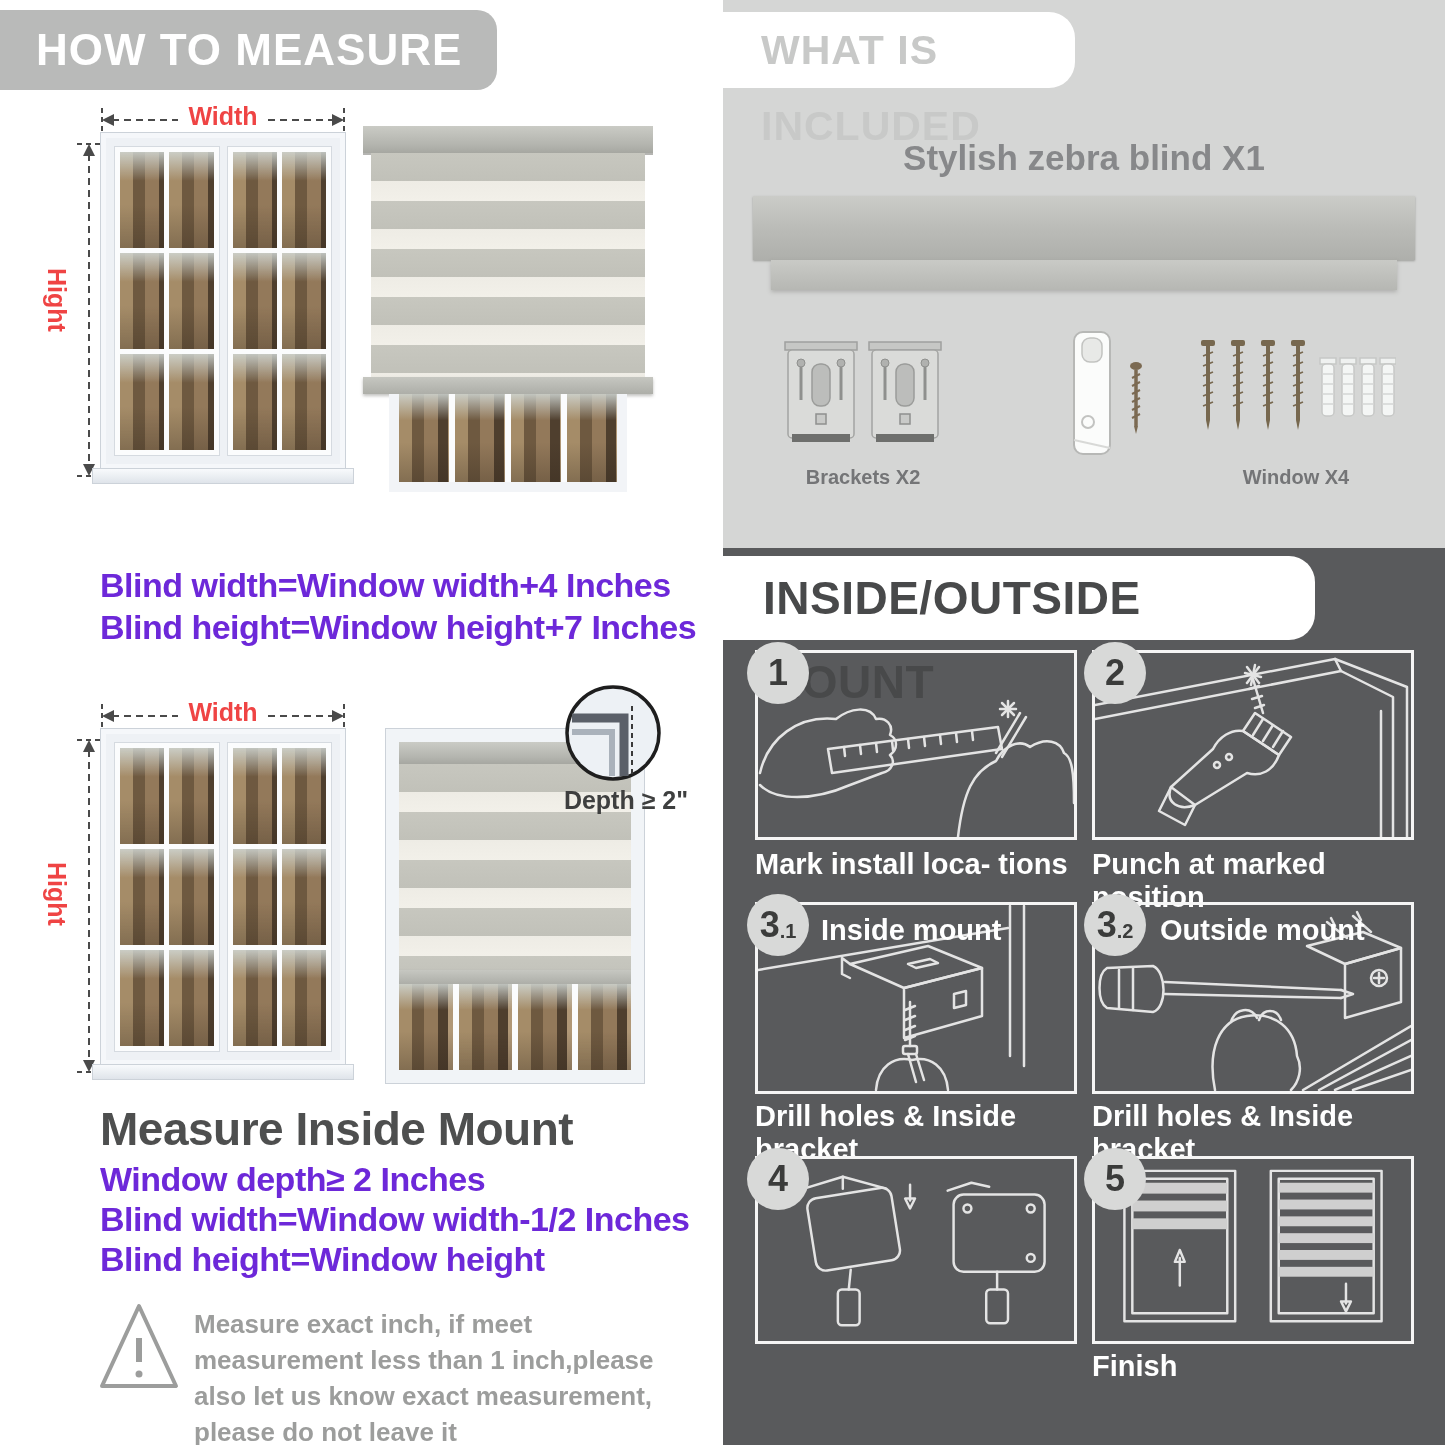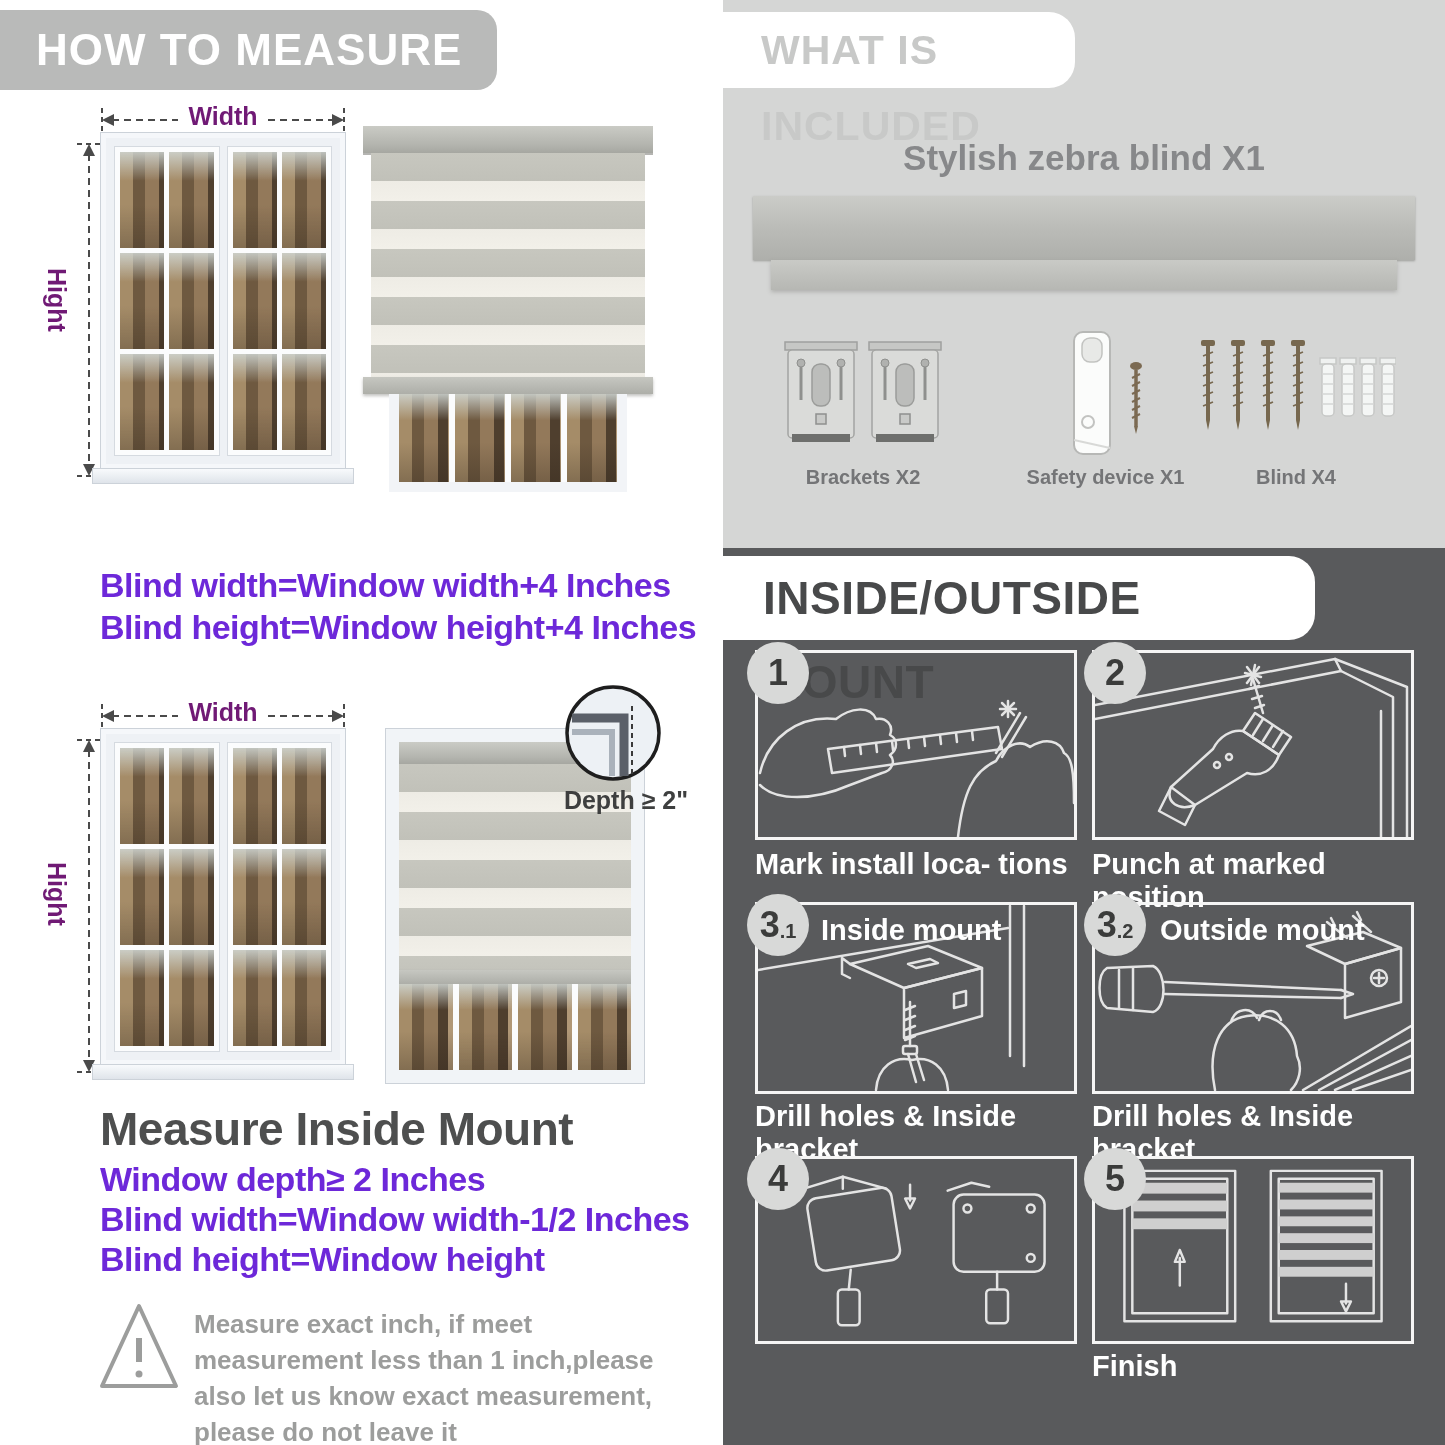--- a/index.html
+++ b/index.html
@@ -6,21 +6,21 @@
   body{font-family:"Liberation Sans","DejaVu Sans",sans-serif;}
   .canvas{position:relative;width:1445px;height:1445px;background:#ffffff;overflow:hidden;text-decoration:underline;}
   .abs{position:absolute;}
 
   
   .hdr-banner{position:absolute;left:0;top:10px;width:497px;height:80px;background:#b9bab9;
     border-radius:0 20px 20px 0;color:#ffffff;font-weight:bold;font-size:44px;line-height:80px;
     padding-left:36px;letter-spacing:1px;box-sizing:border-box;}
   .h-dark{position:absolute;font-weight:bold;font-size:46px;color:#4e4f4f;letter-spacing:-0.5px;}
   .f-gray{position:absolute;font-weight:bold;font-size:34px;color:#6d28d9;letter-spacing:-0.5px;}
-  .dim-label{position:absolute;font-weight:bold;font-size:25px;color:#701a75;text-align:center;}
+  .dim-label{position:absolute;font-weight:bold;font-size:25px;color:#ef4444;text-align:center;}
   .dim-v{writing-mode:vertical-rl;}
   .depth-label{position:absolute;font-weight:bold;font-size:25px;color:#3e3f3f;text-align:center;}
 
   .window-fig{position:absolute;}
   .win-outer{position:absolute;left:0;right:0;top:0;bottom:14px;background:#eef1f5;border:1px solid #ccd2d9;
     box-shadow:inset 0 0 0 5px #f5f7fa;padding:13px;display:flex;gap:7px;box-sizing:border-box;}
   .sash{flex:1;background:#fbfcfd;border:1px solid #d5dae0;padding:5px;display:grid;
     grid-template-columns:1fr 1fr;grid-template-rows:1fr 1fr 1fr;gap:5px;box-sizing:border-box;}
   .pane{background:
     linear-gradient(180deg, rgba(209,216,213,.85), rgba(209,216,213,0) 30%),
@@ -133,21 +133,21 @@
       <div class="mini-panes" style="left:0;top:0;right:0;bottom:0;">
         <div class="pane"></div>
           <div class="pane"></div>
           <div class="pane"></div>
           <div class="pane"></div>
       </div>
     </div>
   </div>
 
   <div class="f-gray" style="left:100px;top:566px;">Blind width=Window width+4 Inches</div>
-  <div class="f-gray" style="left:100px;top:608px;">Blind height=Window height+4 Inches</div>
+  <div class="f-gray" style="left:100px;top:608px;">Blind height=Window height+7 Inches</div>
 
   <svg class="abs" style="left:98px;top:702px;" width="250" height="28" viewBox="0 0 250 28">
     <g stroke="#4a4a4a" stroke-width="2" fill="none">
       <line x1="4" y1="2" x2="4" y2="27" stroke-dasharray="5 4"></line>
       <line x1="246" y1="2" x2="246" y2="27" stroke-dasharray="5 4"></line>
       <line x1="14" y1="14" x2="80" y2="14" stroke-dasharray="7 5"></line>
       <line x1="170" y1="14" x2="236" y2="14" stroke-dasharray="7 5"></line>
     </g>
     <polygon points="4,14 16,8 16,20" fill="#4a4a4a"></polygon>
     <polygon points="246,14 234,8 234,20" fill="#4a4a4a"></polygon>
@@ -268,21 +268,20 @@
     <g stroke="#7b6a52" stroke-width="2">
       <line x1="88" y1="48" x2="96" y2="44"></line>
         <line x1="88" y1="56" x2="96" y2="52"></line>
       <line x1="88" y1="64" x2="96" y2="60"></line>
         <line x1="88" y1="72" x2="96" y2="68"></line>
       <line x1="88" y1="80" x2="96" y2="76"></line>
         <line x1="88" y1="88" x2="96" y2="84"></line>
     </g>
     <polygon points="90,96 94,96 92,104" fill="#7b6a52"></polygon>
   </svg>
-  <div class="item-label" style="left:988px;top:466px;width:235px;">Safety device X1</div>
 
   <svg class="abs" style="left:1196px;top:336px;" width="200" height="116" viewBox="0 0 200 116">
     <g>
       <g transform="translate(12,0)">
         <rect x="-7" y="4" width="14" height="6" rx="2" fill="#77684f"></rect>
           <line x1="0" y1="10" x2="0" y2="84" stroke="#77684f" stroke-width="4"></line>
         <g stroke="#77684f" stroke-width="1.8">
             <line x1="-5" y1="20" x2="5" y2="16"></line>
             <line x1="-5" y1="30" x2="5" y2="26"></line>
             <line x1="-5" y1="40" x2="5" y2="36"></line>
@@ -366,21 +365,21 @@
         <rect x="-6" y="28" width="12" height="52" rx="4" fill="#f4f6f5" stroke="#c6c8c6" stroke-width="1.5"></rect>
         <g stroke="#d4d6d4" stroke-width="1.5">
             <line x1="-6" y1="38" x2="6" y2="38"></line>
             <line x1="-6" y1="48" x2="6" y2="48"></line>
             <line x1="-6" y1="58" x2="6" y2="58"></line>
             <line x1="-6" y1="68" x2="6" y2="68"></line>
           </g>
       </g>
     </g>
   </svg>
-  <div class="item-label" style="left:1196px;top:466px;width:200px;">Blind X4</div>
+  <div class="item-label" style="left:1196px;top:466px;width:200px;">Window X4</div>
 
   <div class="dark-bg"></div>
   <div class="mount-banner">
     <span>INSIDE/OUTSIDE MOUNT</span>
   </div>
 
   <div class="panel" style="left:755px;top:650px;width:322px;height:190px">
     <svg class="art" viewBox="0 0 316 184">
       <path d="M2,120 C10,85 40,62 78,66 C92,55 112,52 118,66 C128,64 136,72 132,82 C140,86 140,96 132,102 C138,108 134,118 124,120 L92,132 C55,148 18,148 2,132"></path>
       <polygon points="70,96 240,74 244,96 74,120"></polygon>

